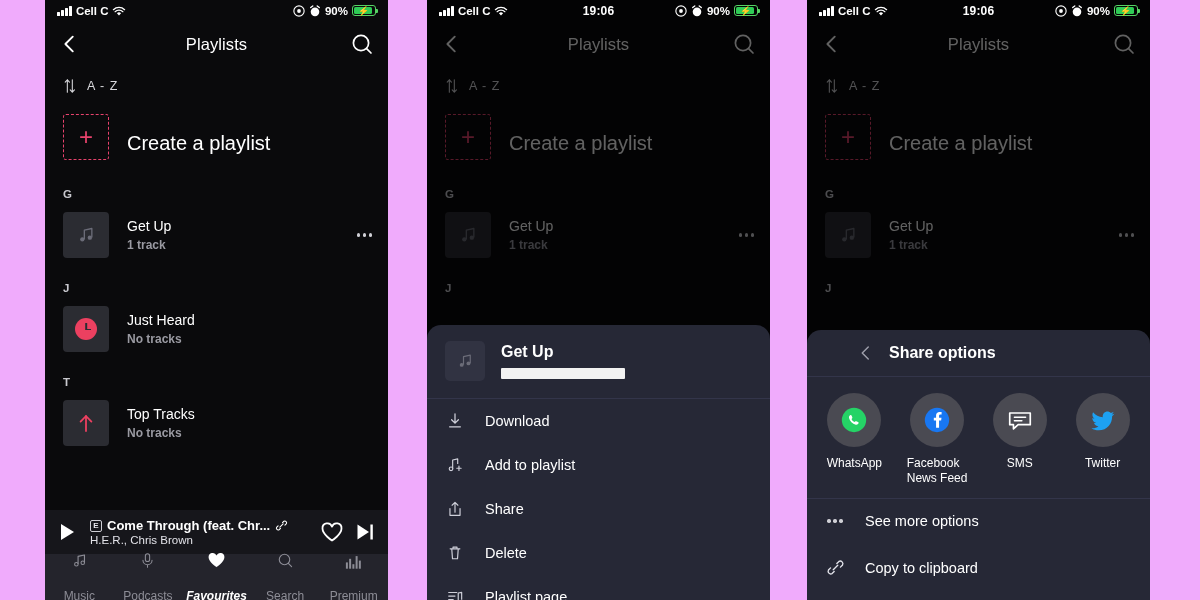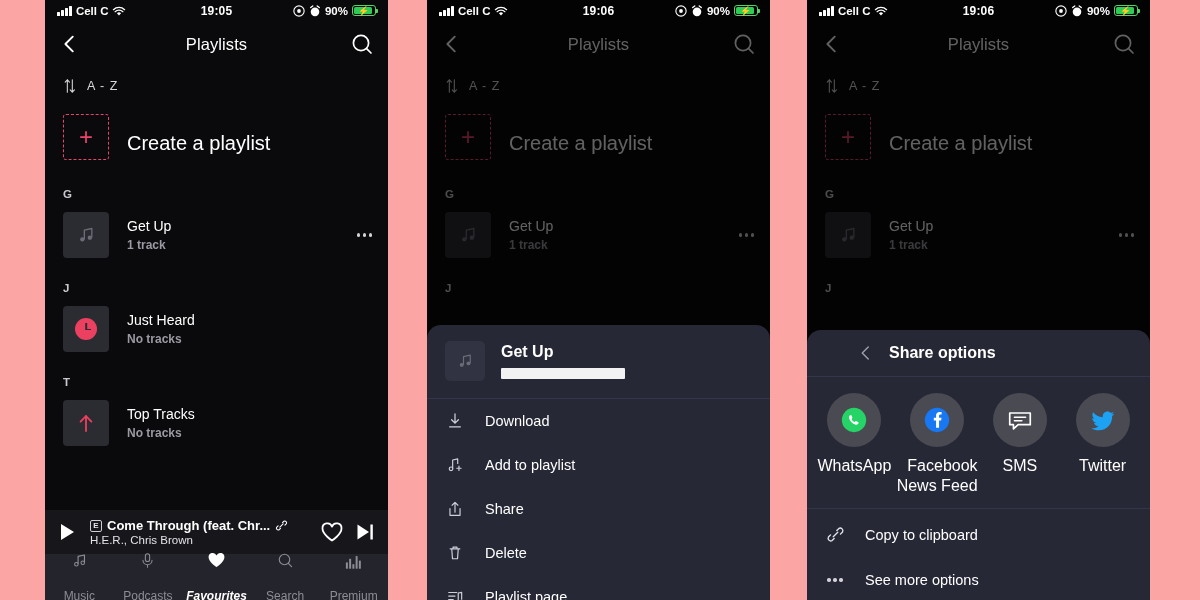--- a/index.html
+++ b/index.html
@@ -5,21 +5,21 @@
   * { box-sizing: border-box; margin: 0; padding: 0; }
   html, body {
     width: 1200px; height: 600px;
     background: #ffffff;
     font-family: "Liberation Sans", sans-serif;
     overflow: hidden;
   }
   .stage {
     position: relative;
     width: 1200px; height: 600px;
-    background: #fca5a5;
+    background: #f0abfc;
   }
 
   
   .phone {
     position: absolute;
     top: 0;
     width: 343px;
     height: 600px;
     background: #0a0a0c;
     overflow: hidden;
@@ -227,21 +227,21 @@
     display: flex; padding: 16px 6px 12px 6px;
   }
   .share-cell {
     flex: 1 1 0; display: flex; flex-direction: column; align-items: center; gap: 9px;
   }
   .share-circle {
     width: 54px; height: 54px; border-radius: 50%; background: #4a4a52;
     display: flex; align-items: center; justify-content: center;
   }
   .share-name {
-    font-size: 16px; color: #fff; text-align: right; line-height: 1.25;
+    font-size: 12px; color: #fff; text-align: left; line-height: 1.25;
     white-space: pre-line;
   }
   svg { display: block; }
 </style>
 </head>
 <body>
 
 <div class="stage">
 
   <div class="phone" id="phone-1">
@@ -254,21 +254,20 @@
             <i></i>
             <i></i>
           </span>
         <span class="carrier">Cell C</span>
         <svg width="14" height="11" viewBox="0 0 16 12">
           <path d="M8 10.6 L5.6 8.1 a3.4 3.4 0 0 1 4.8 0 Z" fill="#fff"></path>
           <path d="M3.6 6.2 a6.3 6.3 0 0 1 8.8 0" stroke="#fff" stroke-width="1.5" fill="none" stroke-linecap="round"></path>
           <path d="M1.6 3.9 a9.3 9.3 0 0 1 12.8 0" stroke="#fff" stroke-width="1.5" fill="none" stroke-linecap="round"></path>
         </svg>
       </div>
-      <div class="sb-center">19:05</div>
       <div class="sb-right">
         <svg width="12" height="12" viewBox="0 0 14 14">
           <circle cx="7" cy="7" r="6" fill="none" stroke="#fff" stroke-width="1.3"></circle>
           <circle cx="7" cy="7" r="2.2" fill="#fff"></circle>
         </svg>
         <svg width="12" height="12" viewBox="0 0 14 14">
           <circle cx="7" cy="8" r="5" fill="#fff"></circle>
           <path d="M2 3 L4.4 1.2 M12 3 L9.6 1.2" stroke="#fff" stroke-width="1.6" stroke-linecap="round"></path>
         </svg>
         <span>90%</span>
@@ -716,37 +715,37 @@
             <svg width="30" height="30" viewBox="0 0 32 32">
               <path d="M28 9.2 c-.9.4-1.8.7-2.8.8 1-.6 1.8-1.6 2.2-2.7 -1 .6-2 1-3.1 1.2 -.9-1-2.2-1.6-3.6-1.6 -2.8 0-5 2.3-5 5 0 .4 0 .8.1 1.1 -4.2-.2-7.9-2.2-10.4-5.3 -.4.8-.7 1.6-.7 2.6 0 1.7.9 3.3 2.2 4.2 -.8 0-1.6-.2-2.3-.6 v.1 c0 2.4 1.7 4.5 4 5 -.4.1-.9.2-1.3.2 -.3 0-.6 0-.9-.1 .6 2 2.5 3.4 4.7 3.5 -1.7 1.4-3.9 2.2-6.2 2.2 -.4 0-.8 0-1.2-.1 2.2 1.4 4.9 2.3 7.7 2.3 9.3 0 14.3-7.7 14.3-14.3 v-.7 c1-.7 1.8-1.6 2.5-2.6 Z" fill="#1DA1F2"></path>
             </svg>
           </div>
           <div class="share-name">Twitter</div>
         </div>
       </div>
 
       <div class="sheet-div"></div>
 
-      <div class="sheet-item" style="padding-top:16px;padding-bottom:14px;">
-        <span class="ic">
-          <svg width="19" height="19" viewBox="0 0 20 20">
-            <path d="M7.6 12.4 L12.4 7.6" stroke="#e4e5ec" stroke-width="1.4" stroke-linecap="round"></path>
-            <path d="M11.4 5.8 L13.6 3.6 a2.8 2.8 0 0 1 3.8 3.8 L15.2 9.6" stroke="#e4e5ec" stroke-width="1.4" fill="none" stroke-linecap="round"></path>
-            <path d="M8.6 14.2 L6.4 16.4 a2.8 2.8 0 0 1 -3.8 -3.8 L4.8 10.4" stroke="#e4e5ec" stroke-width="1.4" fill="none" stroke-linecap="round"></path>
-          </svg>
-        </span>
-        <span>Copy to clipboard</span>
-      </div>
-
       <div class="sheet-item" style="padding-top:14px;">
         <span class="ic">
           <span class="dots-h" style="padding:0;">
               <span></span>
               <span></span>
               <span></span>
             </span>
         </span>
         <span>See more options</span>
       </div>
+
+      <div class="sheet-item" style="padding-top:16px;padding-bottom:14px;">
+        <span class="ic">
+          <svg width="19" height="19" viewBox="0 0 20 20">
+            <path d="M7.6 12.4 L12.4 7.6" stroke="#e4e5ec" stroke-width="1.4" stroke-linecap="round"></path>
+            <path d="M11.4 5.8 L13.6 3.6 a2.8 2.8 0 0 1 3.8 3.8 L15.2 9.6" stroke="#e4e5ec" stroke-width="1.4" fill="none" stroke-linecap="round"></path>
+            <path d="M8.6 14.2 L6.4 16.4 a2.8 2.8 0 0 1 -3.8 -3.8 L4.8 10.4" stroke="#e4e5ec" stroke-width="1.4" fill="none" stroke-linecap="round"></path>
+          </svg>
+        </span>
+        <span>Copy to clipboard</span>
+      </div>
     </div>
   </div>
 
 </div>
 
 </body></html>

